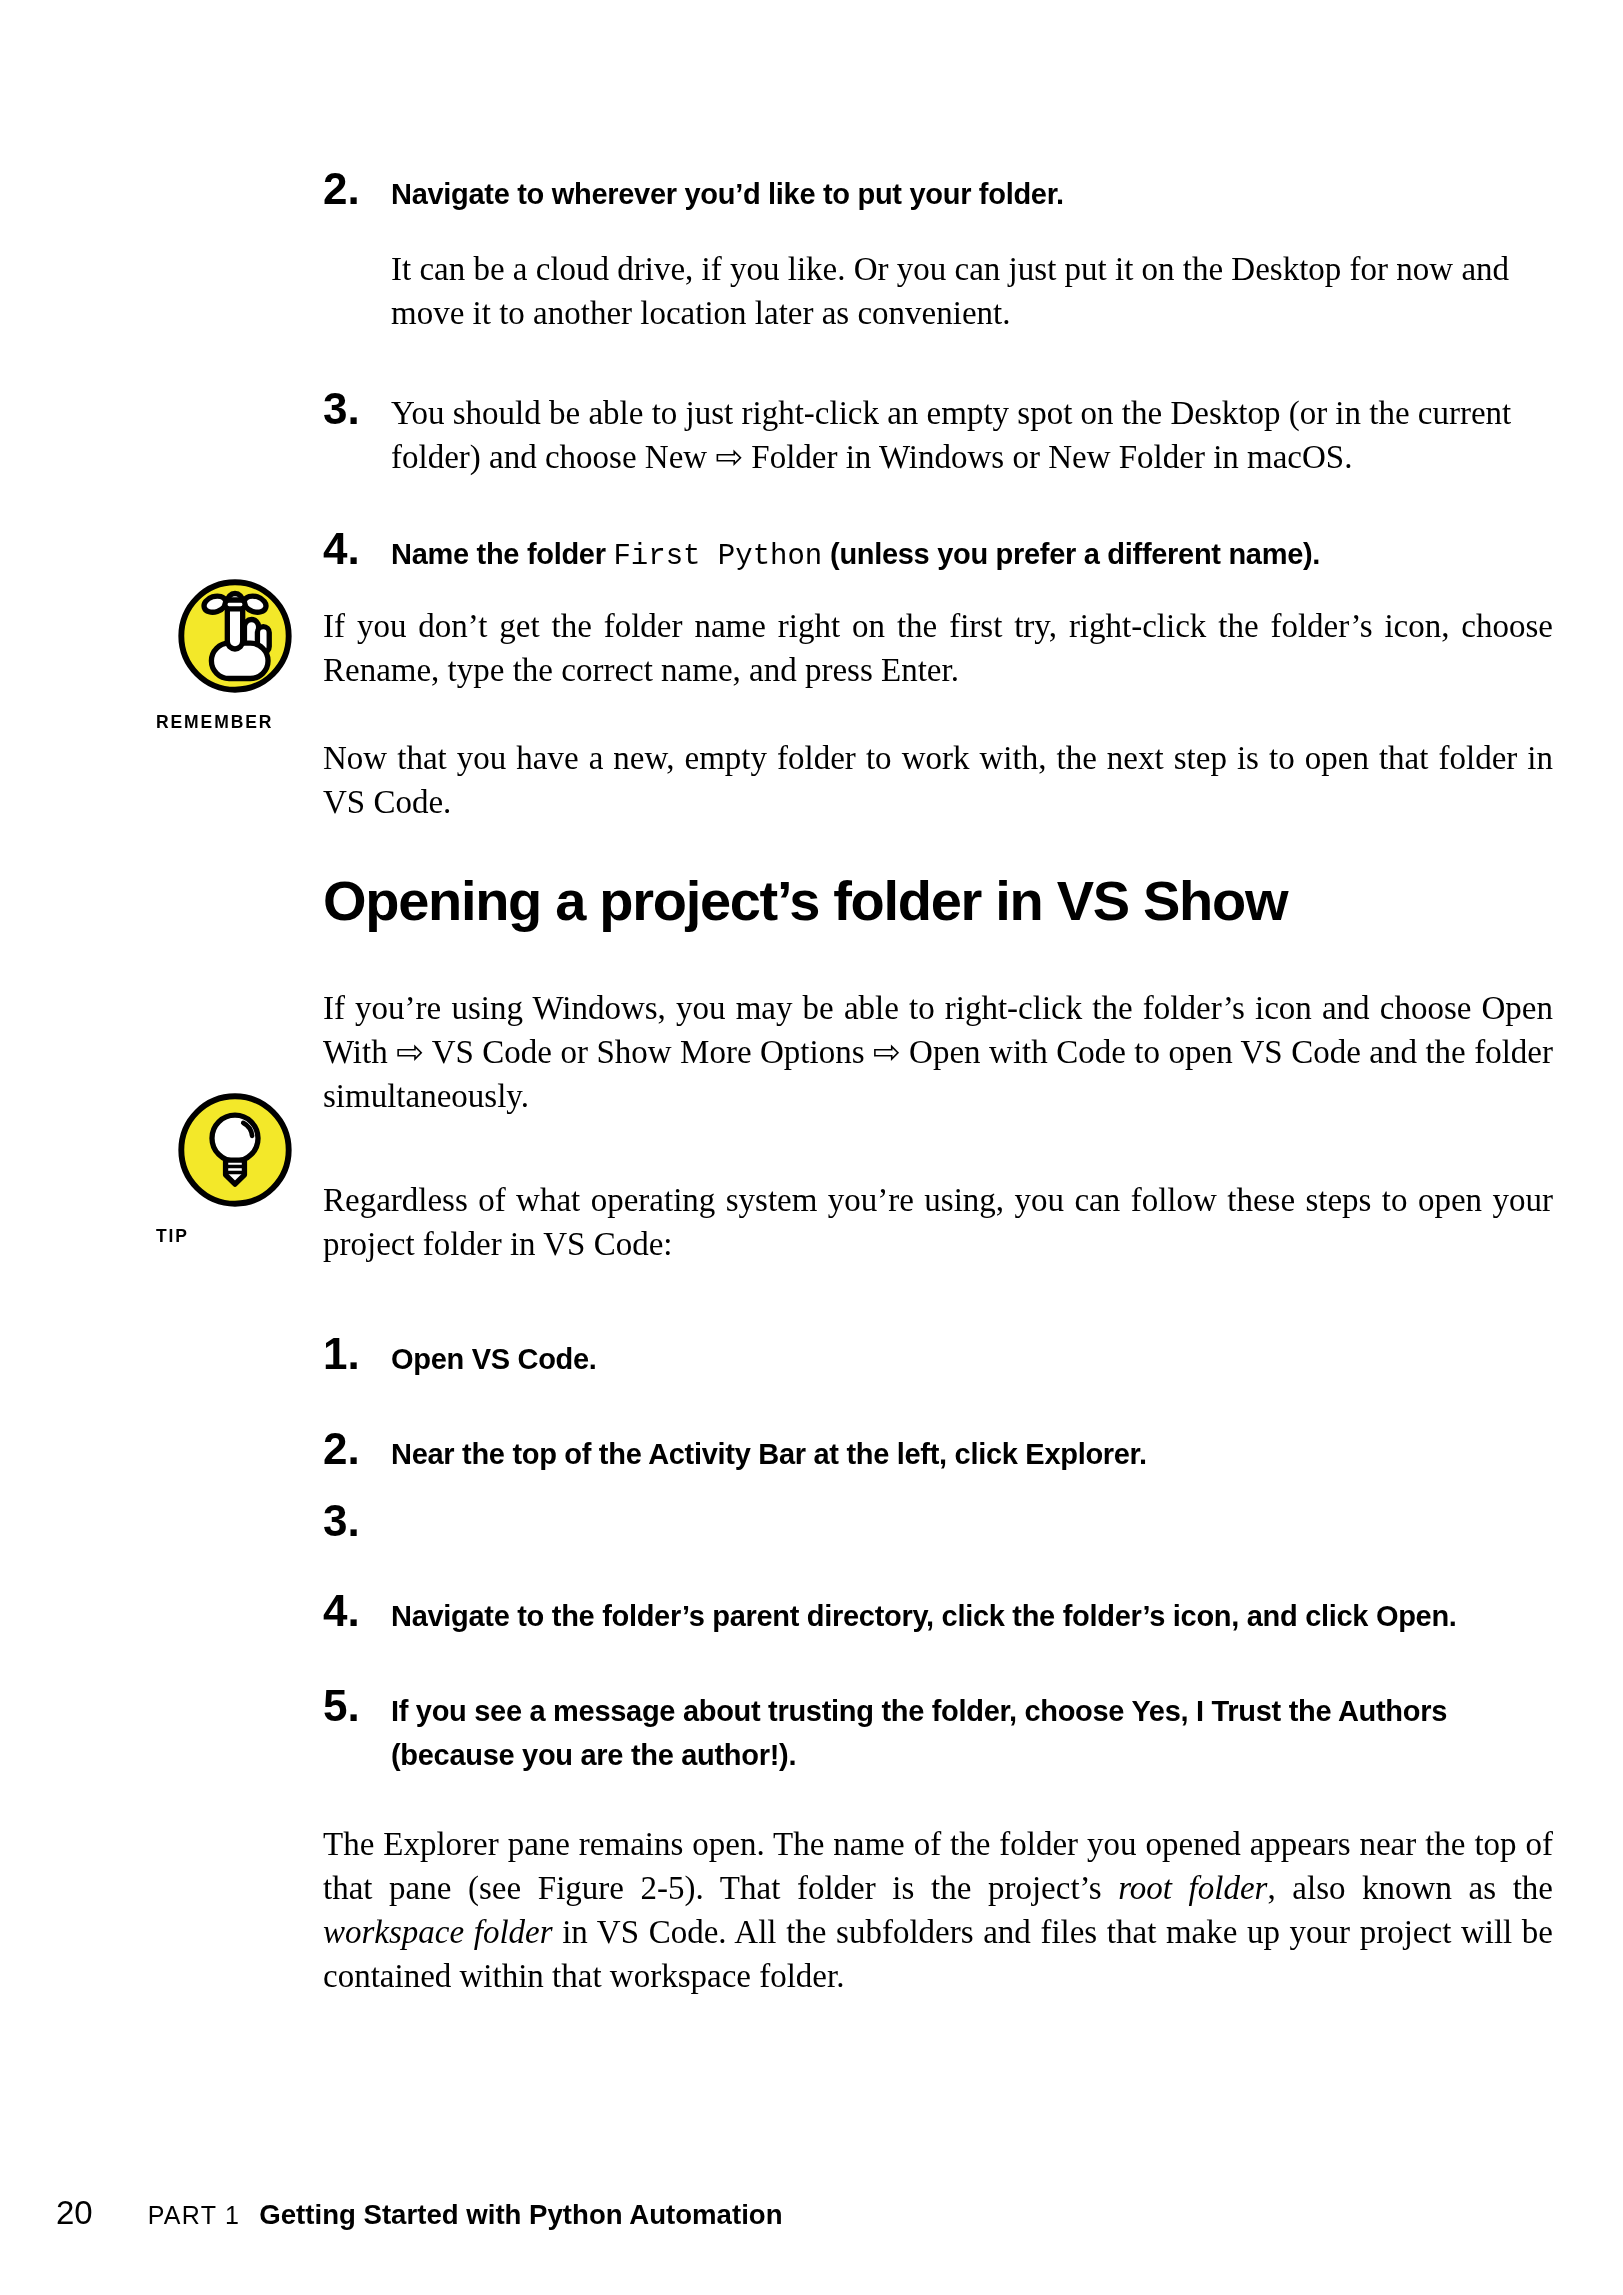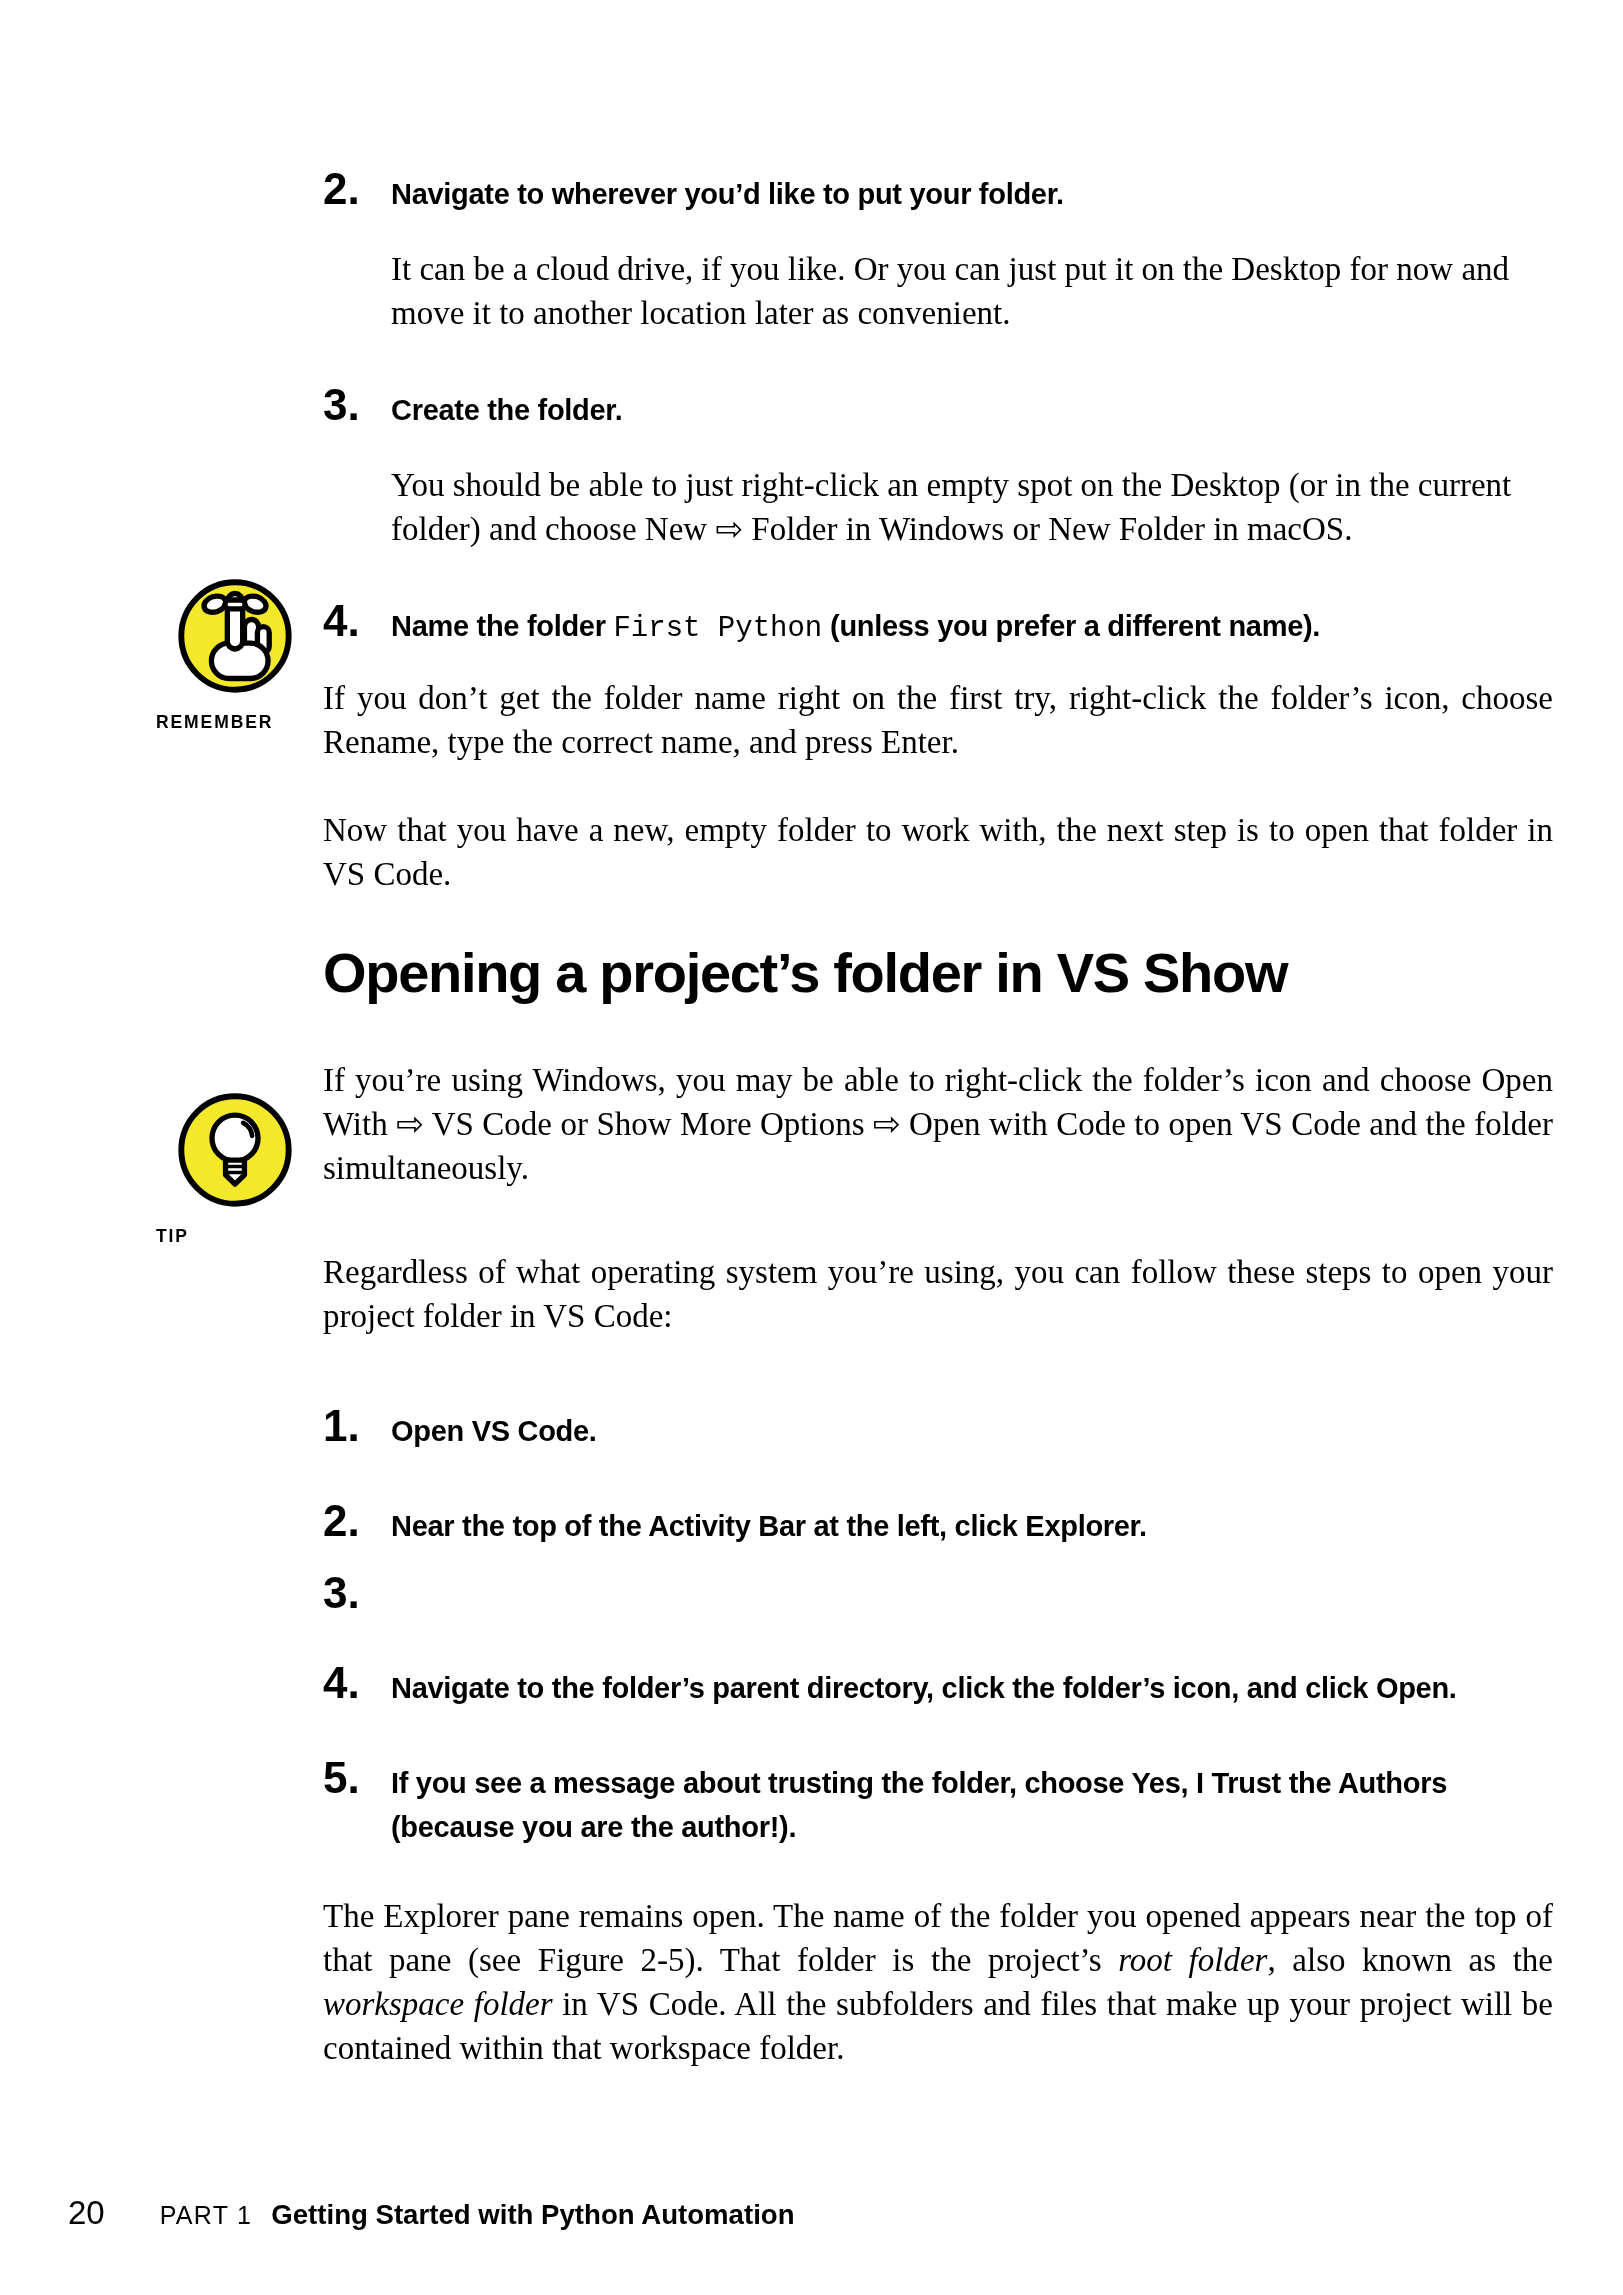--- a/index.html
+++ b/index.html
@@ -75,21 +75,20 @@
   .icon-circle{fill:var(--accent,#F3E829);stroke:#000;stroke-width:5;}
   .icon-shape{fill:#fff;stroke:#000;stroke-width:4.5;stroke-linejoin:round;stroke-linecap:round;}
   .icon-line{fill:none;stroke:#000;stroke-width:4;stroke-linecap:round;}
   
   .footer{
     position:absolute;
     left:56px;
     top:2196px;
     display:flex;
     align-items:baseline;
-    margin-left:12px;
   }
   .folio{
     font:400 33px/33px "Liberation Sans",sans-serif;
   }
   .part-label{
     margin-left:55px;
     font:400 25px/25px "Liberation Sans",sans-serif;
     letter-spacing:1.3px;
     white-space:nowrap;
   }
@@ -138,21 +137,20 @@
         <span class="step-num">2.</span>
         <div class="step-content">
           <div class="step-title">Navigate to wherever you’d like to put your folder.</div>
           <div class="step-para">It can be a cloud drive, if you like. Or you can just put it on the Desktop for now and move it to another location later as convenient.</div>
         </div>
       </div>
 
       <div class="step">
         <span class="step-num">3.</span>
         <div class="step-content">
-          <div class="step-title">Create the folder.</div>
           <div class="step-para">You should be able to just right-click an empty spot on the Desktop (or in the current folder) and choose New ⇨ Folder in Windows or New Folder in macOS.</div>
         </div>
       </div>
 
       <div class="step">
         <span class="step-num">4.</span>
         <div class="step-content">
           <div class="step-title"><span>Name the folder </span><span class="mono">First Python</span><span> (unless you prefer a different name).</span></div>
         </div>
       </div>

